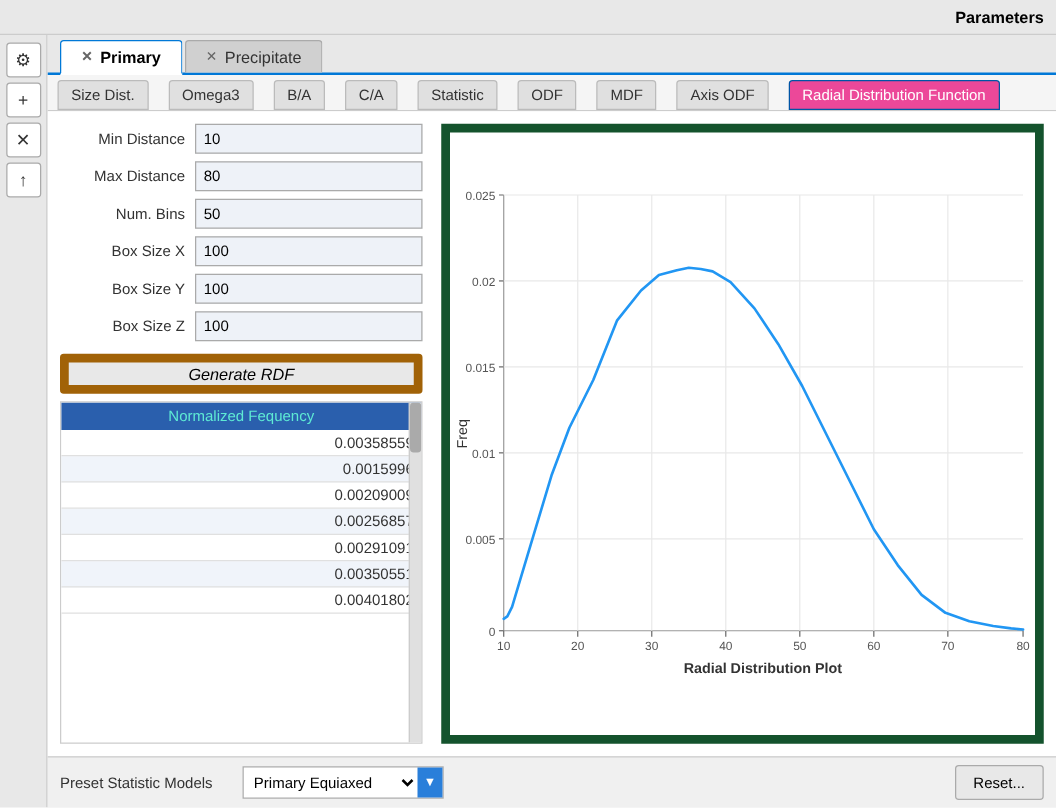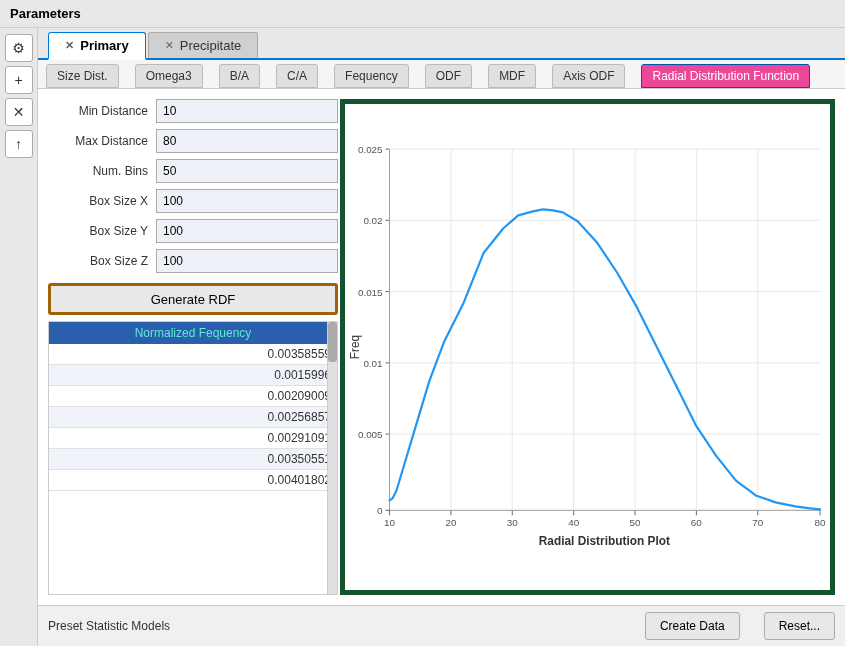--- a/index.html
+++ b/index.html
@@ -17,20 +17,21 @@
       display: flex;
       flex-direction: column;
       background: #f0f0f0;
     }
     .title-bar {
       background: #e8e8e8;
       padding: 6px 10px;
       font-weight: bold;
       font-size: 13px;
       border-bottom: 1px solid #ccc;
+      text-align: right;
     }
     .main-content {
       display: flex;
       flex: 1;
       overflow: hidden;
     }
     .left-toolbar {
       display: flex;
       flex-direction: column;
       width: 38px;
@@ -114,21 +115,21 @@
       background: #ec4899;
       color: #fff;
       border-color: #0055a5;
     }
     .content-area {
       flex: 1;
       display: flex;
       overflow: hidden;
       background: #fff;
       padding: 10px;
-      gap: 2px;
+      gap: 15px;
     }
     .left-params {
       width: 290px;
       display: flex;
       flex-direction: column;
       gap: 6px;
       flex-shrink: 0;
     }
     .param-row {
       display: flex;
@@ -147,25 +148,26 @@
       border: 1px solid #aaa;
       background: #eef2f8;
       padding: 2px 6px;
       font-size: 12px;
       outline: none;
     }
     .generate-btn {
       width: 100%;
       height: 32px;
       background: #e8e8e8;
-      border: 3px solid #a16207;
+      border: 7px solid #a16207;
       border-radius: 3px;
       cursor: pointer;
       font-size: 13px;
       margin-top: 4px;
+      font-style: italic;
     }
     .data-table-container {
       flex: 1;
       border: 1px solid #ccc;
       overflow: hidden;
       position: relative;
     }
     .data-table {
       width: 100%;
       border-collapse: collapse;
@@ -199,21 +201,21 @@
       position: absolute;
       top: 0;
       left: 0;
       right: 0;
       height: 40px;
       background: #aaa;
       border-radius: 3px;
     }
     .chart-area {
       flex: 1;
-      border: 5px solid #14532d;
+      border: 7px solid #14532d;
       background: #fff;
       position: relative;
       overflow: hidden;
       text-align: center;
     }
     .footer-bar {
       display: flex;
       align-items: center;
       padding: 6px 10px;
       background: #f0f0f0;
@@ -309,21 +311,21 @@
         <div class="sub-tab">
           <span>Omega3</span>
         </div>
         <div class="sub-tab">
           <span>B/A</span>
         </div>
         <div class="sub-tab">
           <span>C/A</span>
         </div>
         <div class="sub-tab">
-          <span>Fequency</span>
+          <span>Statistic</span>
         </div>
         <div class="sub-tab">
           <span>ODF</span>
         </div>
         <div class="sub-tab">
           <span>MDF</span>
         </div>
         <div class="sub-tab">
           <span>Axis ODF</span>
         </div>
@@ -492,19 +494,26 @@
               L 480,379
             " fill="none" stroke="#2196F3" stroke-width="2.2" stroke-linejoin="round" stroke-linecap="round"></path>
 
             <text x="262" y="415" font-size="12" fill="#333" text-anchor="middle" font-weight="bold">Radial Distribution Plot</text>
           </svg>
         </div>
       </div>
 
       <div class="footer-bar">
         <span class="footer-label">Preset Statistic Models</span>
+        <div class="select-wrapper">
+          <select>
+            <option>Primary Equiaxed</option>
+            <option>Primary Rolled</option>
+            <option>Precipitate Equiaxed</option>
+          </select>
+          <div class="select-arrow">▼</div>
+        </div>
         <div class="spacer"></div>
-        <button class="footer-btn">Create Data</button>
         <button class="footer-btn">Reset...</button>
       </div>
     </div>
   </div>
 </div>
 
 </body></html>

